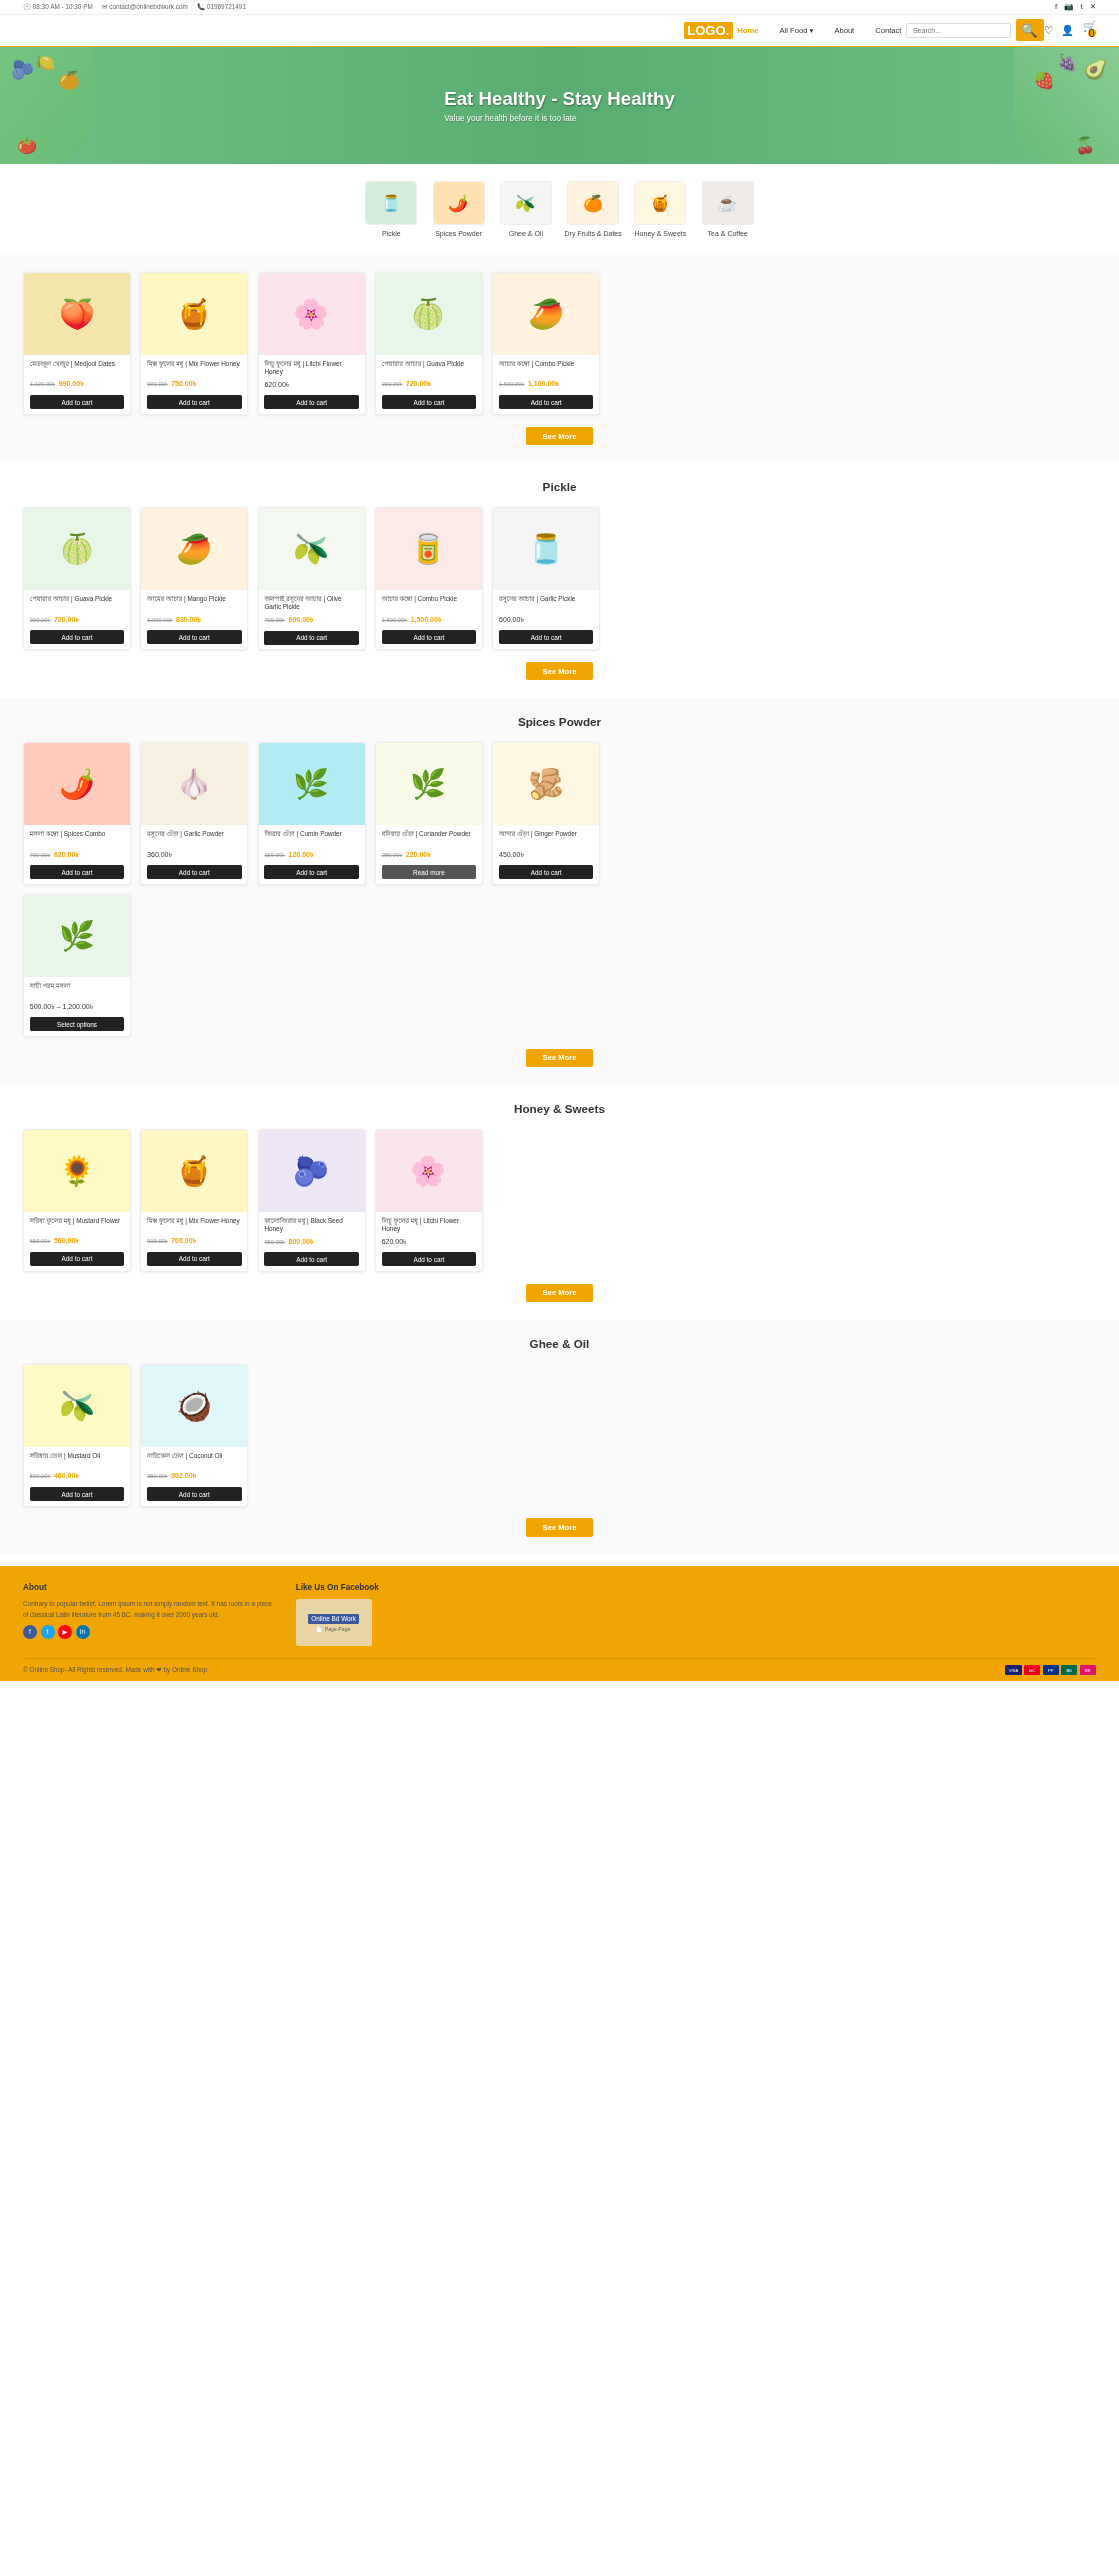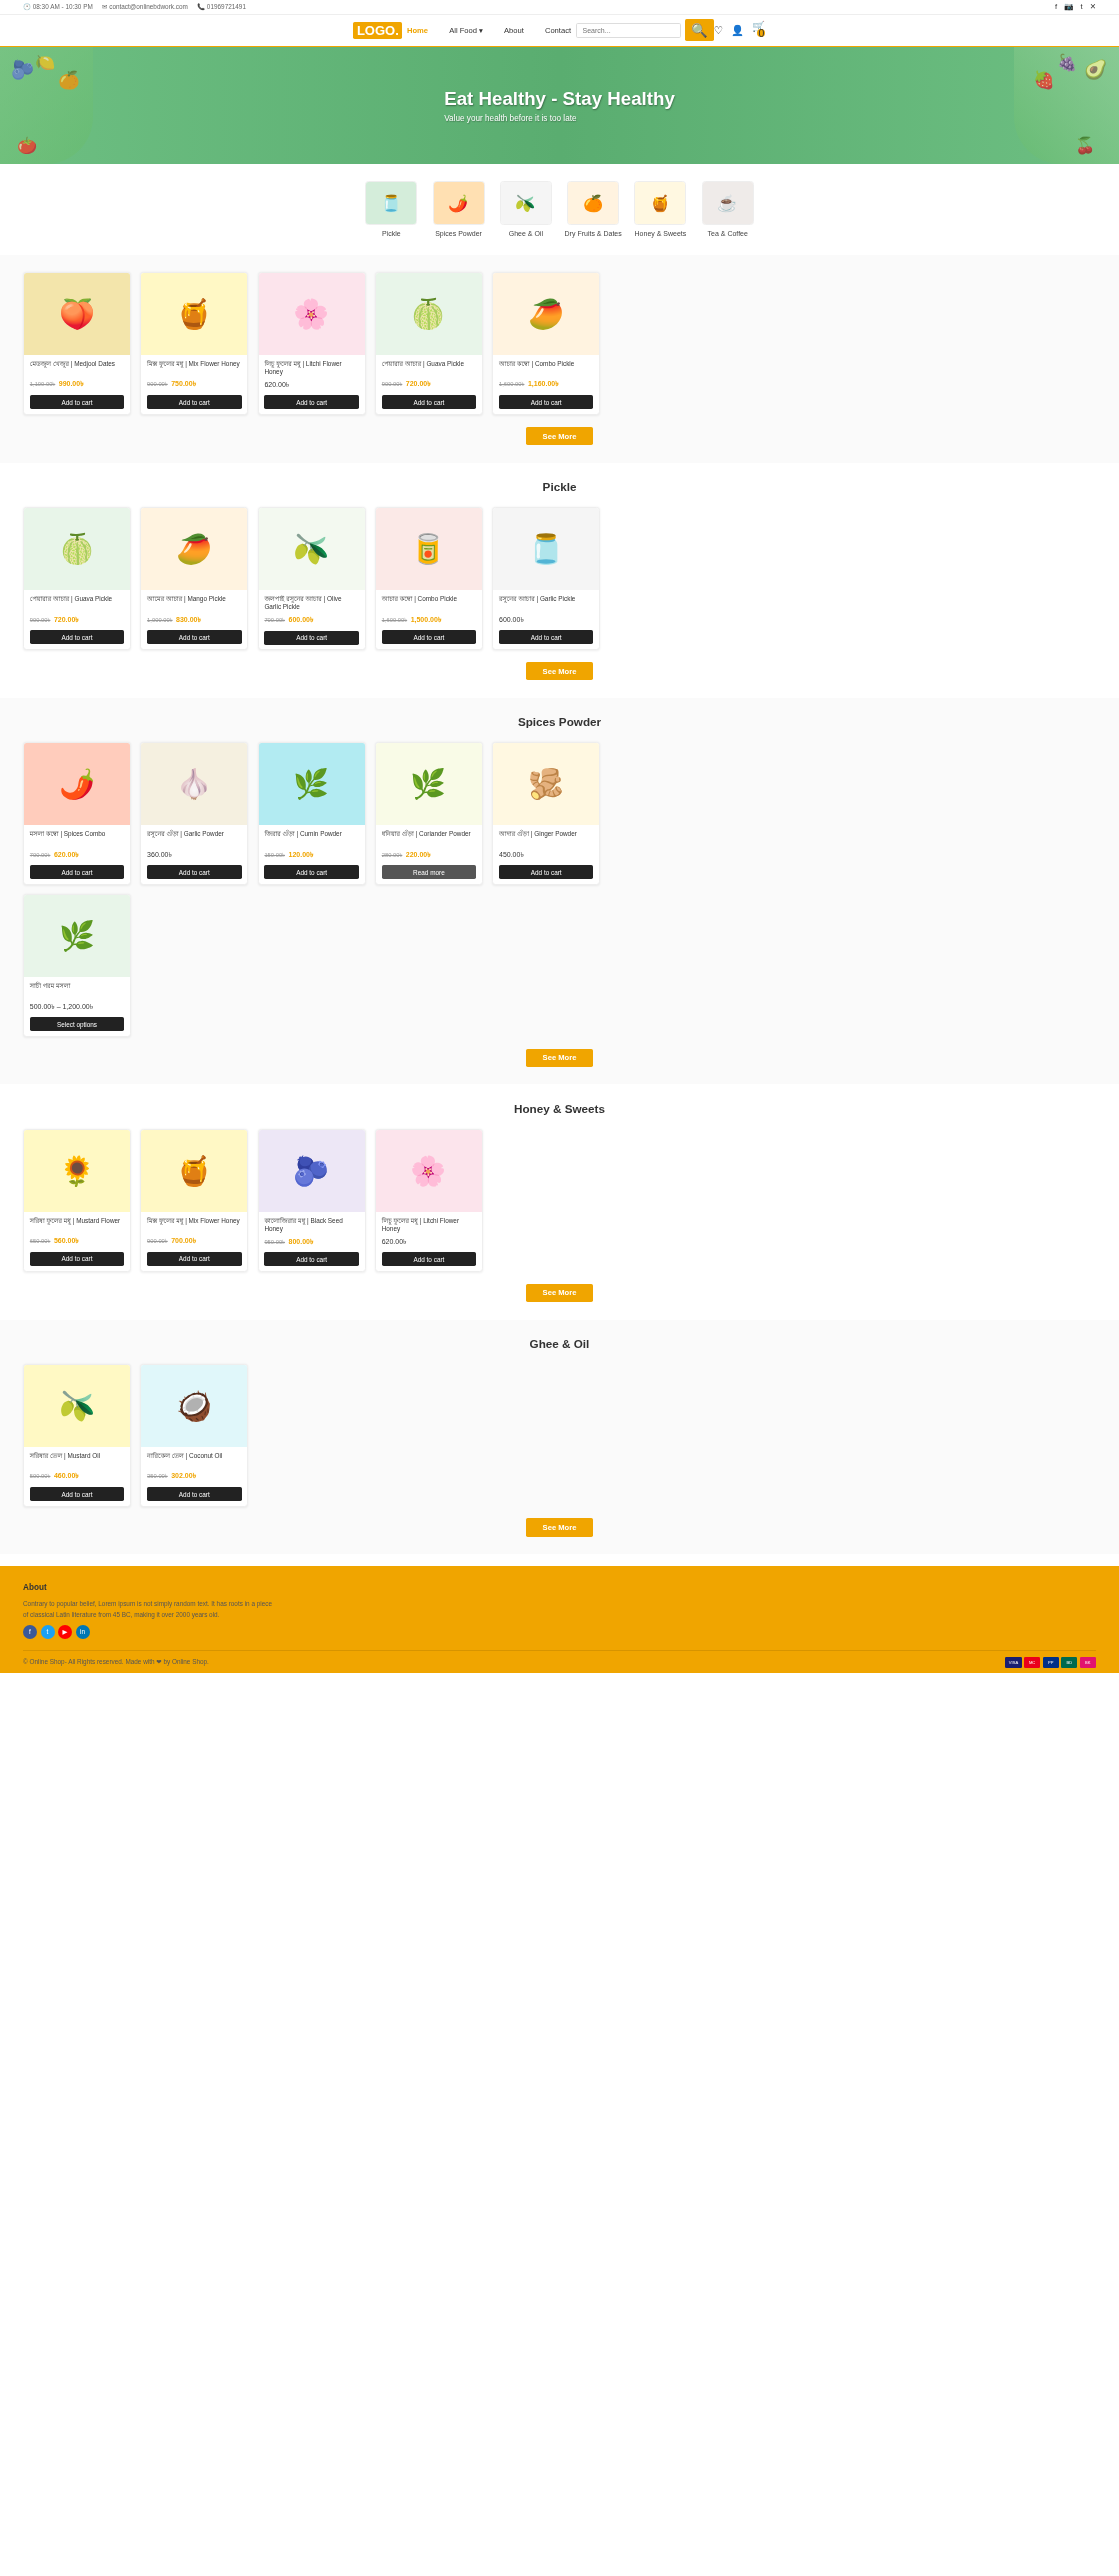--- a/index.html
+++ b/index.html
@@ -19,21 +19,21 @@
     .top-bar-left { display: flex; gap: 9.3px; align-items: center; }
     .top-bar-right { display: flex; gap: 7px; align-items: center; }
     .top-bar-right a { color: #333; text-decoration: none; font-size: 7.6px; }
 
     
     .header {
       background: #fff;
       padding: 4.7px 23px;
       display: flex;
       align-items: center;
-      justify-content: center;
+      justify-content: flex-end;
       border-bottom: 1.2px solid #f0a500;
     }
     nav { display: flex; gap: 11.7px; align-items: center; }
     nav a { text-decoration: none; color: #333; font-size: 7.6px; padding: 2.3px 4.7px; }
     .header-search { display: flex; align-items: center; gap: 4.7px; }
     .header-search input {
       border: 0.6px solid #ddd; border-radius: 1.7px; padding: 2.9px 5.8px;
       font-size: 7px; width: 105px;
     }
     .search-btn {
@@ -642,20 +642,29 @@
       <div class="social-icons">
         <a class="social-icon si-fb">f</a>
         <a class="social-icon si-tw">t</a>
         <a class="social-icon si-yt">▶</a>
         <a class="social-icon si-li">in</a>
       </div>
     </div>
 
 
 
+    <div class="footer-col">
+      <h4>Like Us On Facebook</h4>
+      <div class="footer-fb-img">
+        <div style="font-size:5.8px;padding:3.5px;text-align:center;">
+          <div style="background:#3b5998;color:#fff;padding:1.7px 3.5px;border-radius:1.2px;margin-bottom:2.3px;font-size:6.4px;">Online Bd Work</div>
+          <div style="font-size:5.2px;color:#666;">📄 Page Page</div>
+        </div>
+      </div>
+    </div>
 
   </div>
 
   <div class="footer-bottom">
     <p>© Online Shop- All Rights reserved. Made with ❤ by Online Shop.</p>
     <div class="payment-icons">
       <div class="payment-icon" style="background:#1a1f71;color:#fff;font-size:4.1px;">VISA</div>
       <div class="payment-icon" style="background:#eb001b;color:#fff;font-size:4.1px;">MC</div>
       <div class="payment-icon" style="background:#003087;color:#fff;font-size:4.1px;">PP</div>
       <div class="payment-icon" style="background:#006a4e;color:#fff;font-size:4.1px;">BD</div>

